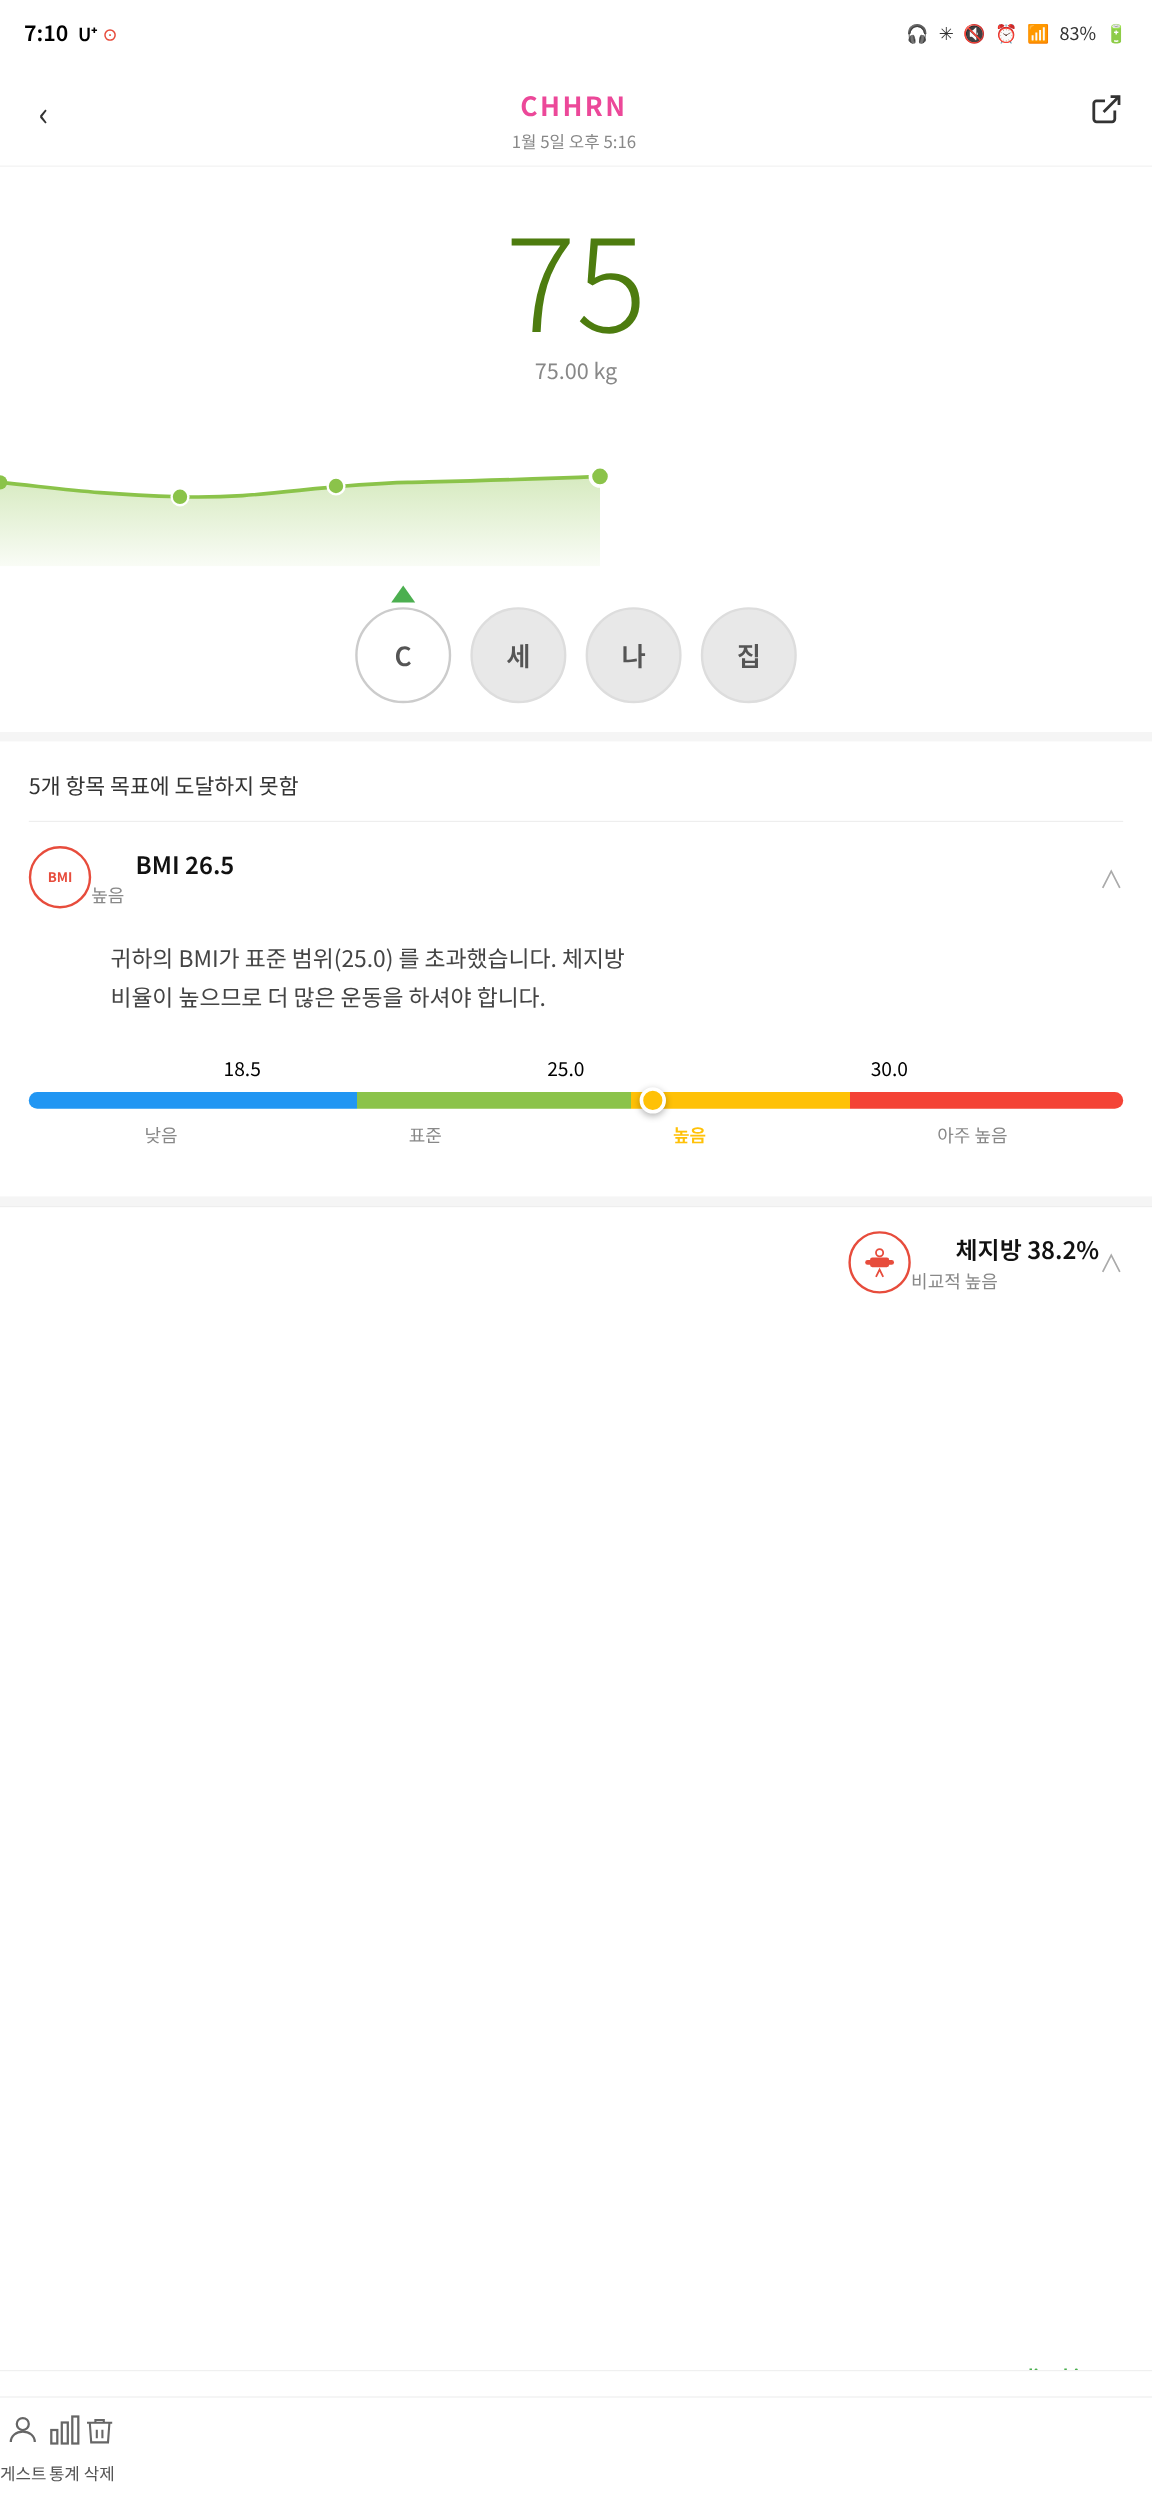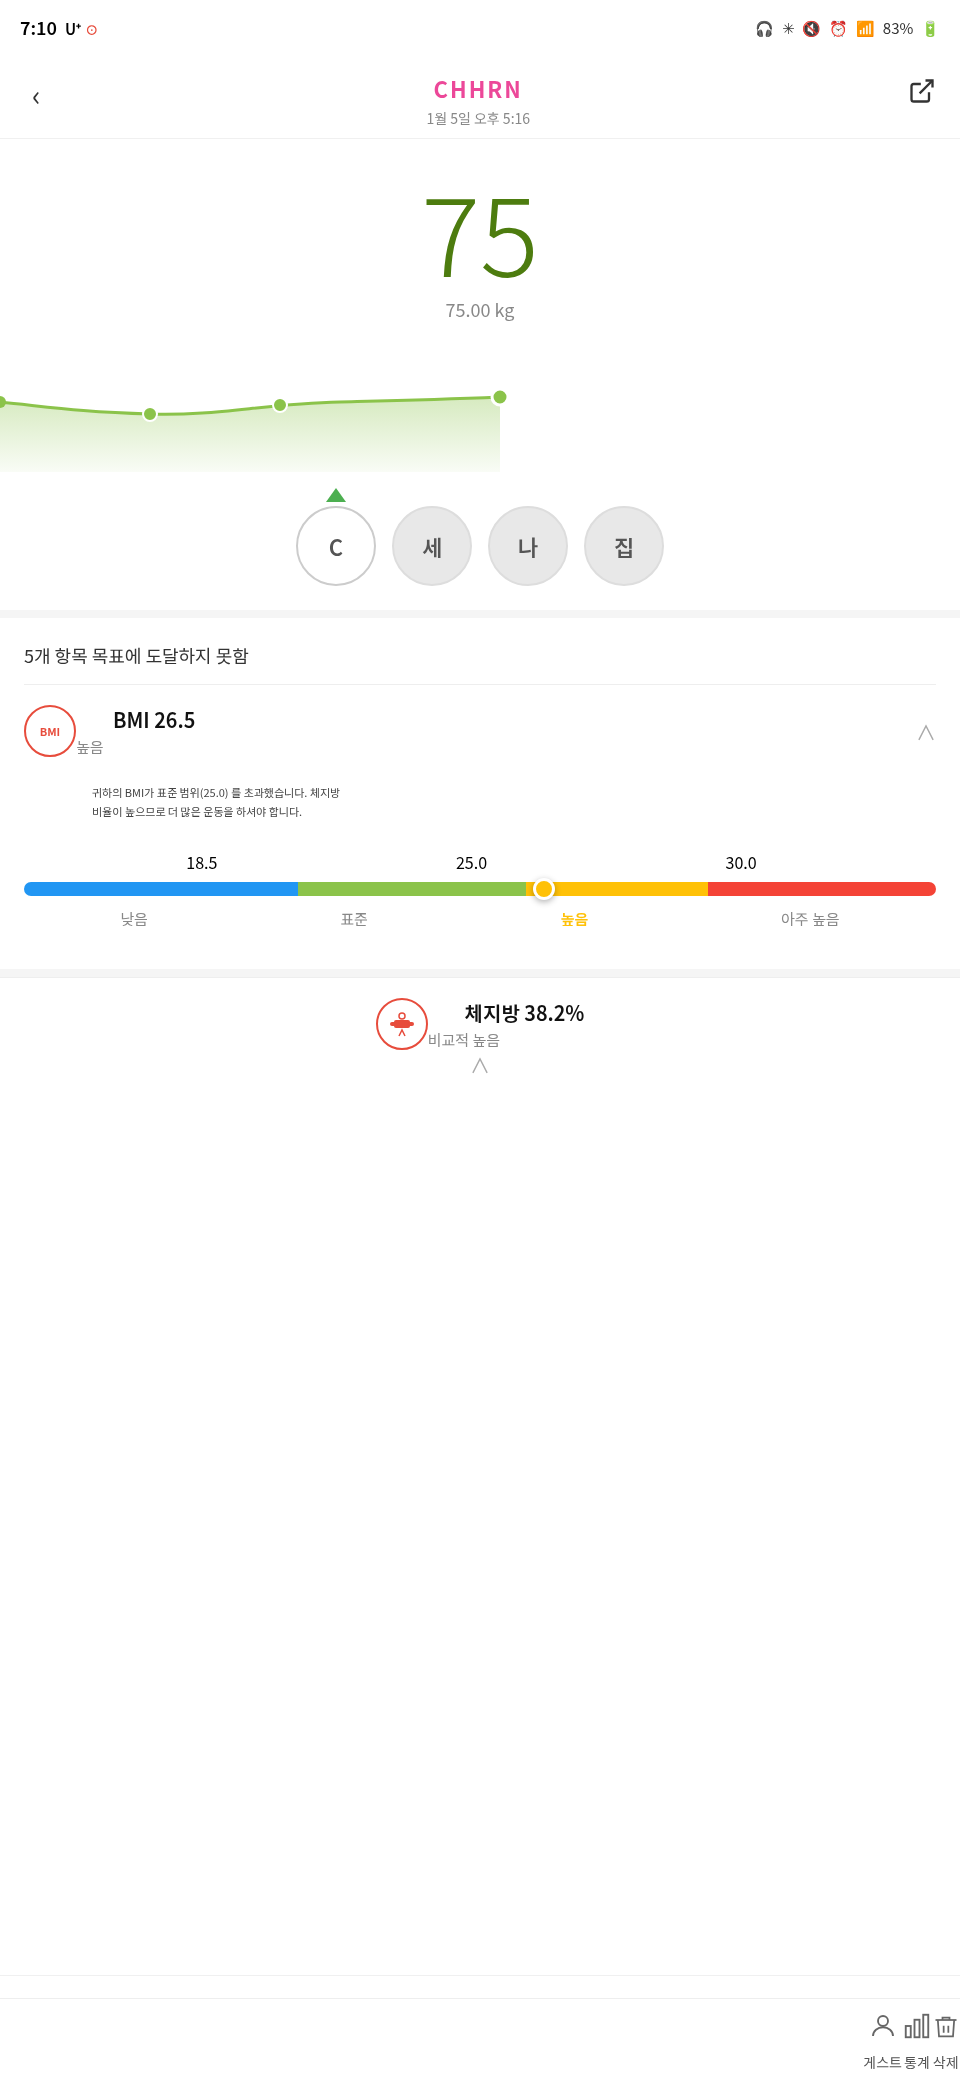--- a/index.html
+++ b/index.html
@@ -209,21 +209,21 @@
       color: #888;
       margin-top: 2px;
     }
     .metric-chevron {
       font-size: 20px;
       color: #aaa;
     }
 
     
     .metric-description {
-      font-size: 11px;
+      font-size: 19px;
       color: #444;
       line-height: 1.7;
       padding: 16px 0 30px 68px;
     }
 
     
     .bmi-scale-container {
       padding: 0 24px 40px 24px;
     }
     .bmi-labels-top {
@@ -271,23 +271,22 @@
 
     
     .bodyfat-section {
       background: #fff;
       border-top: 1px solid #eee;
       padding: 0 24px;
     }
     .bodyfat-header {
       display: flex;
       align-items: center;
-      justify-content: flex-start;
+      justify-content: flex-end;
       padding: 20px 0 10px 0;
-      flex-direction: column;
     }
     .bodyfat-icon {
       width: 52px;
       height: 52px;
       border-radius: 50%;
       background: #fff;
       border: 2px solid #e74c3c;
       display: flex;
       align-items: center;
       justify-content: center;
@@ -296,21 +295,21 @@
     }
 
     
     .bottom-nav {
       position: fixed;
       bottom: 0;
       width: 960px;
       background: #fff;
       border-top: 1px solid #eee;
       display: flex;
-      justify-content: flex-end;
+      justify-content: flex-start;
       align-items: center;
       padding: 12px 0 8px 0;
       z-index: 100;
     }
     .bottom-nav-item {
       display: flex;
       flex-direction: column;
       align-items: center;
       gap: 4px;
       cursor: pointer;

